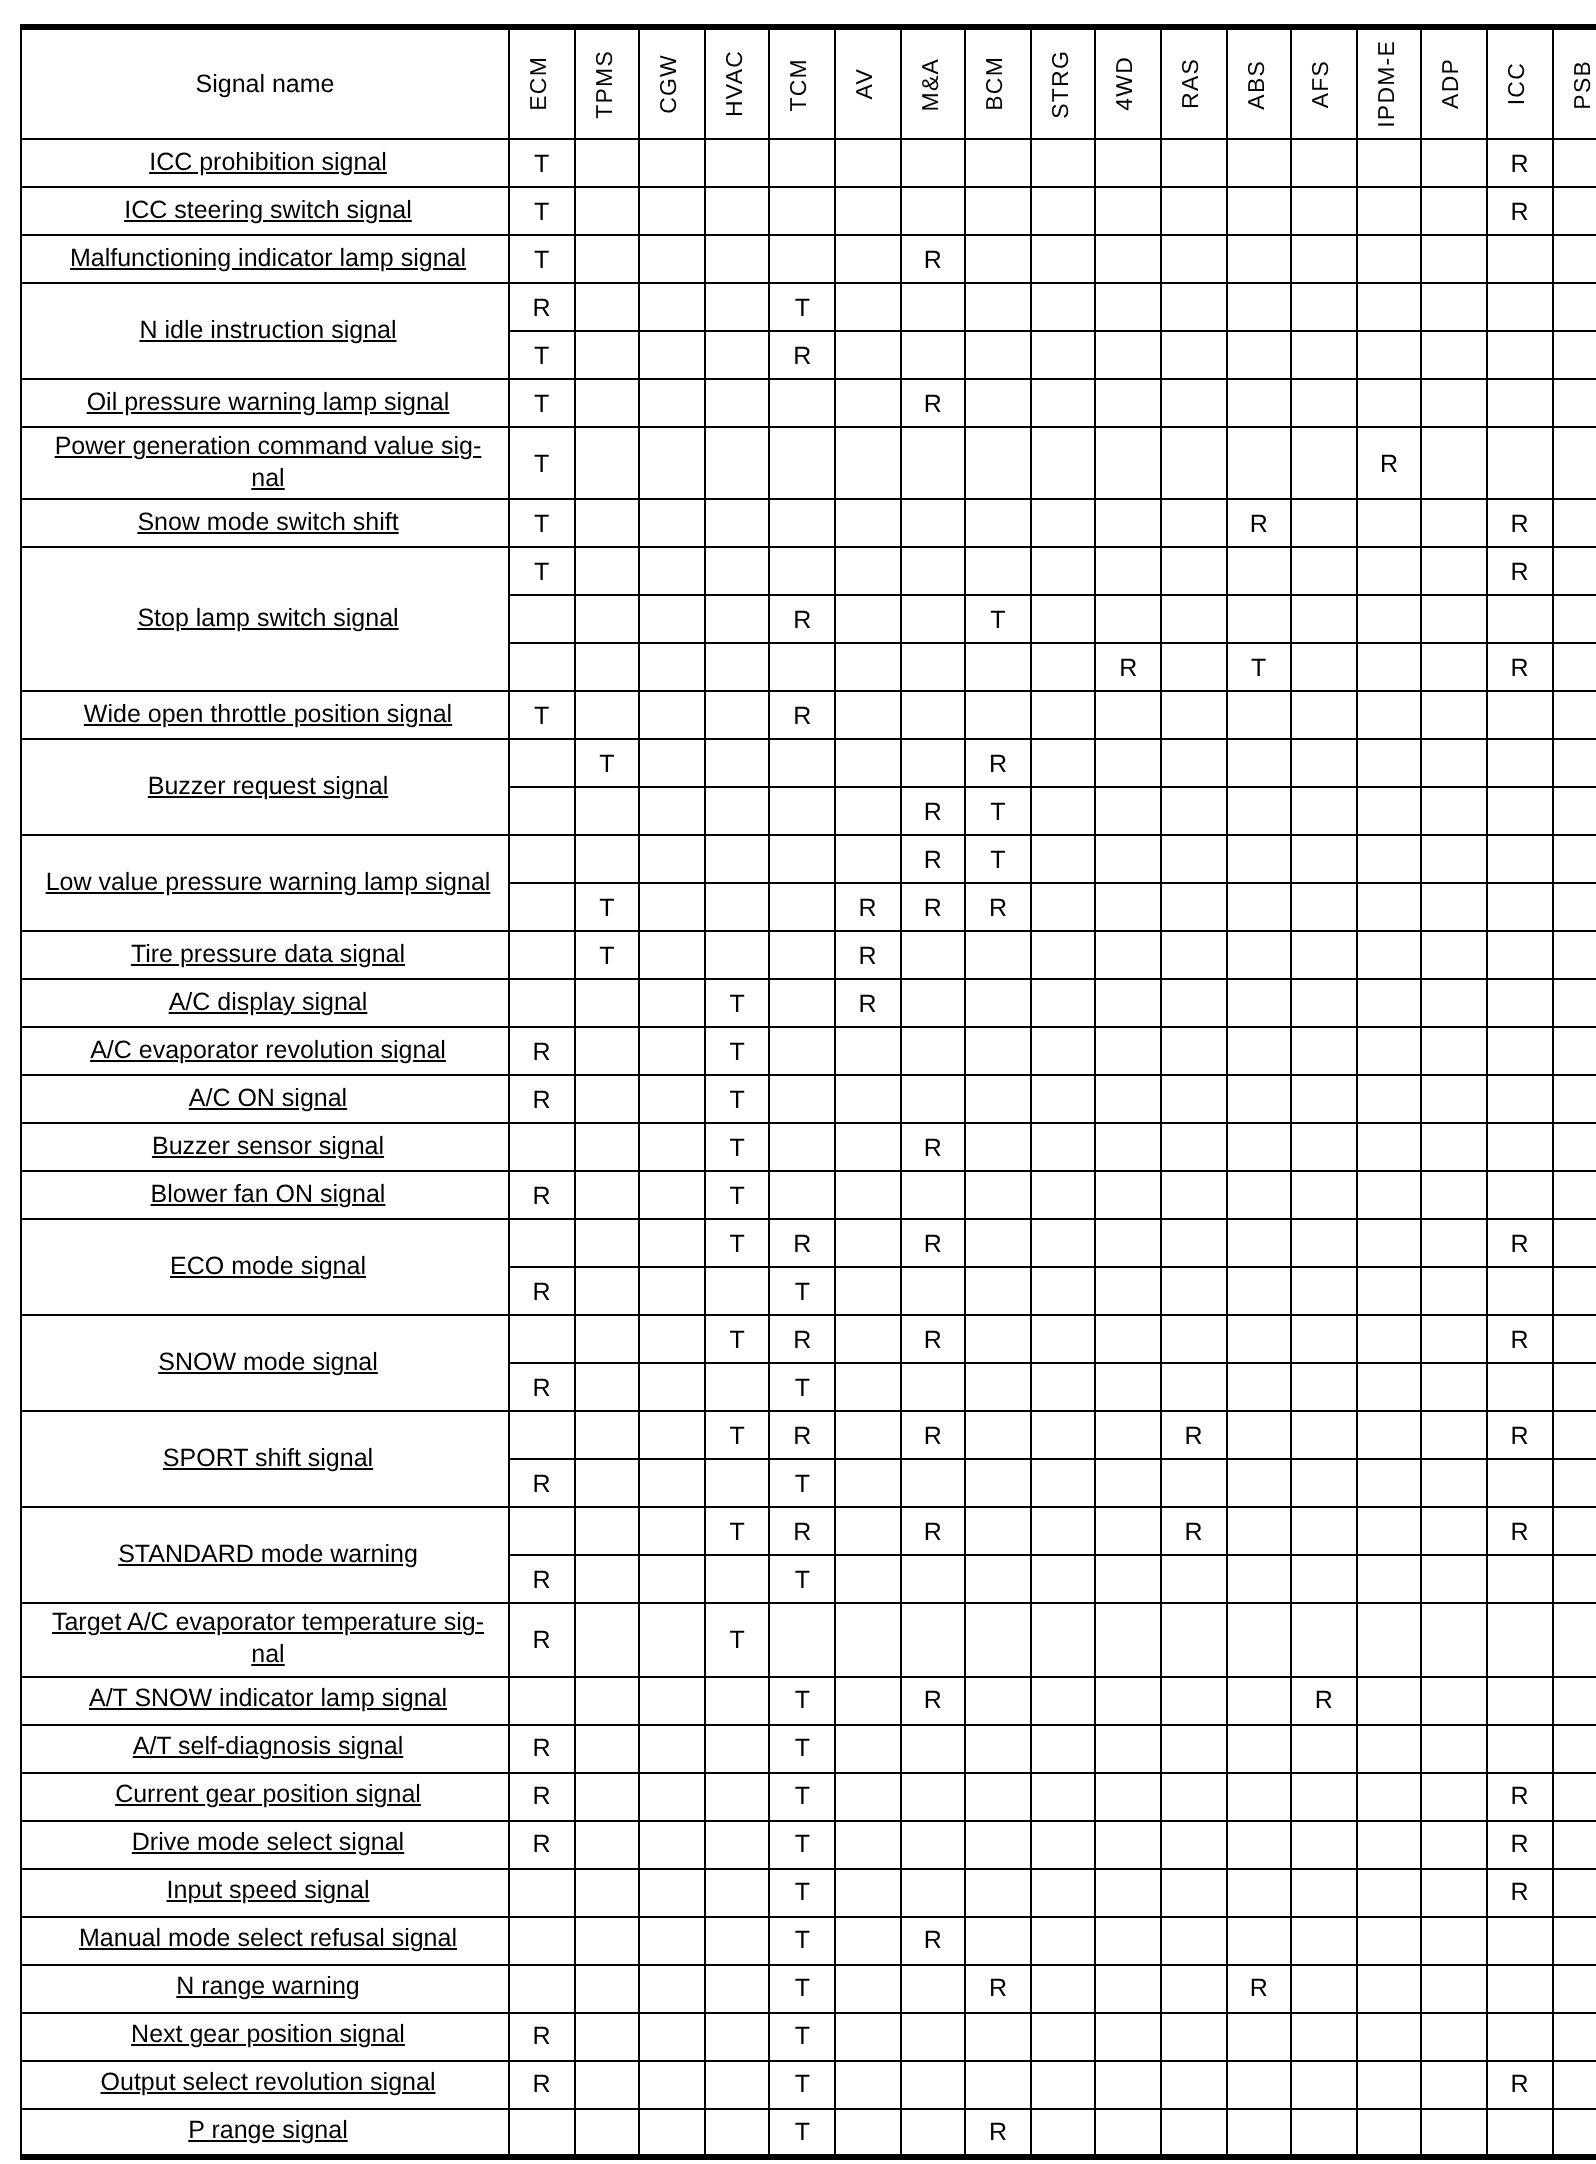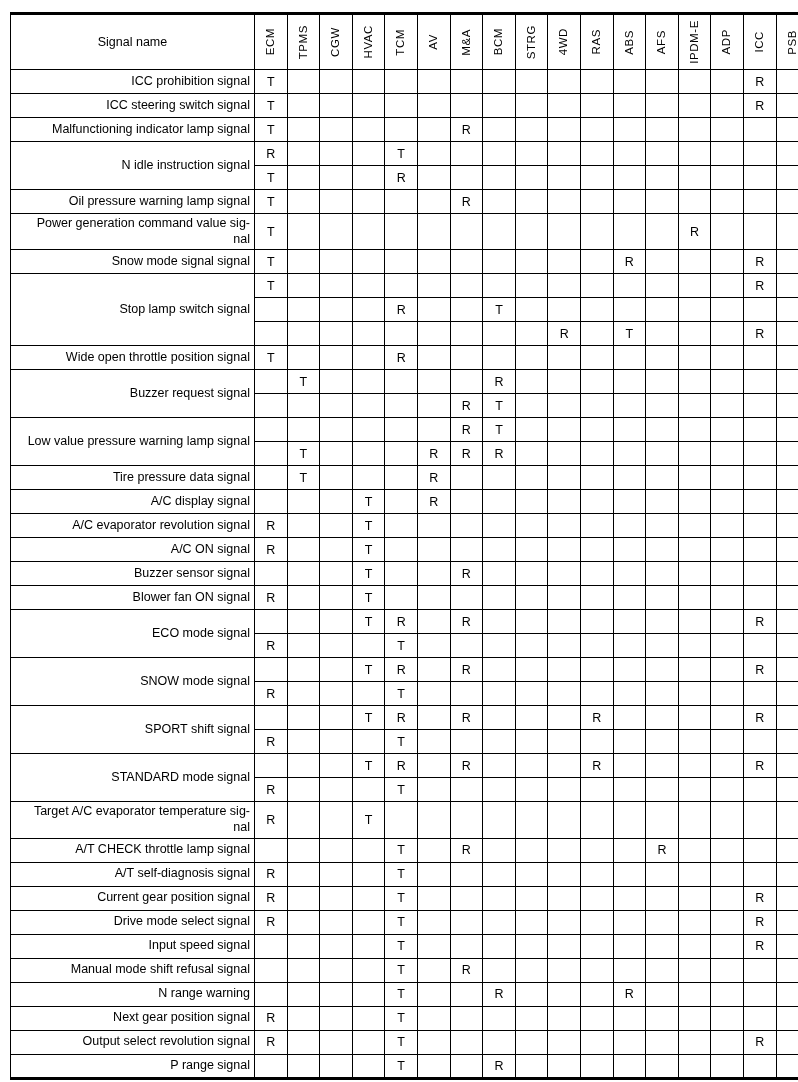--- a/index.html
+++ b/index.html
@@ -53,23 +53,24 @@
     font-size: 11.5px;
     letter-spacing: 0.6px;
     line-height: 1;
     white-space: nowrap;
   }
   tbody tr { height: 24px; }
   td.label-cell {
     font-size: 12.5px;
     padding: 2px 4px 2px 7px;
     vertical-align: middle;
-    text-align: right;
+    text-align: center;
     white-space: pre-line;
     line-height: 1.25;
+    text-decoration: underline;
   }
   td.val-cell {
     font-size: 12.5px;
     text-align: center;
     vertical-align: middle;
   }
 </style>
 </head>
 <body>
 
@@ -268,21 +269,21 @@
           <td class="val-cell"></td>
           <td class="val-cell"></td>
           <td class="val-cell"></td>
           <td class="val-cell"></td>
           <td class="val-cell">R</td>
           <td class="val-cell"></td>
           <td class="val-cell"></td>
           <td class="val-cell"></td>
         </tr>
         <tr>
-          <td class="label-cell" rowspan="1">Snow mode signal signal</td>
+          <td class="label-cell" rowspan="1">Snow mode switch shift</td>
           <td class="val-cell">T</td>
           <td class="val-cell"></td>
           <td class="val-cell"></td>
           <td class="val-cell"></td>
           <td class="val-cell"></td>
           <td class="val-cell"></td>
           <td class="val-cell"></td>
           <td class="val-cell"></td>
           <td class="val-cell"></td>
           <td class="val-cell"></td>
@@ -681,21 +682,21 @@
           <td class="val-cell"></td>
           <td class="val-cell"></td>
           <td class="val-cell"></td>
           <td class="val-cell"></td>
           <td class="val-cell"></td>
           <td class="val-cell"></td>
           <td class="val-cell"></td>
           <td class="val-cell"></td>
         </tr>
         <tr>
-          <td class="label-cell" rowspan="2">STANDARD mode signal</td>
+          <td class="label-cell" rowspan="2">STANDARD mode warning</td>
           <td class="val-cell"></td>
           <td class="val-cell"></td>
           <td class="val-cell"></td>
           <td class="val-cell">T</td>
           <td class="val-cell">R</td>
           <td class="val-cell"></td>
           <td class="val-cell">R</td>
           <td class="val-cell"></td>
           <td class="val-cell"></td>
           <td class="val-cell"></td>
@@ -741,21 +742,21 @@
           <td class="val-cell"></td>
           <td class="val-cell"></td>
           <td class="val-cell"></td>
           <td class="val-cell"></td>
           <td class="val-cell"></td>
           <td class="val-cell"></td>
           <td class="val-cell"></td>
           <td class="val-cell"></td>
         </tr>
         <tr>
-          <td class="label-cell" rowspan="1">A/T CHECK throttle lamp signal</td>
+          <td class="label-cell" rowspan="1">A/T SNOW indicator lamp signal</td>
           <td class="val-cell"></td>
           <td class="val-cell"></td>
           <td class="val-cell"></td>
           <td class="val-cell"></td>
           <td class="val-cell">T</td>
           <td class="val-cell"></td>
           <td class="val-cell">R</td>
           <td class="val-cell"></td>
           <td class="val-cell"></td>
           <td class="val-cell"></td>
@@ -841,21 +842,21 @@
           <td class="val-cell"></td>
           <td class="val-cell"></td>
           <td class="val-cell"></td>
           <td class="val-cell"></td>
           <td class="val-cell"></td>
           <td class="val-cell"></td>
           <td class="val-cell">R</td>
           <td class="val-cell"></td>
         </tr>
         <tr>
-          <td class="label-cell" rowspan="1">Manual mode shift refusal signal</td>
+          <td class="label-cell" rowspan="1">Manual mode select refusal signal</td>
           <td class="val-cell"></td>
           <td class="val-cell"></td>
           <td class="val-cell"></td>
           <td class="val-cell"></td>
           <td class="val-cell">T</td>
           <td class="val-cell"></td>
           <td class="val-cell">R</td>
           <td class="val-cell"></td>
           <td class="val-cell"></td>
           <td class="val-cell"></td>

